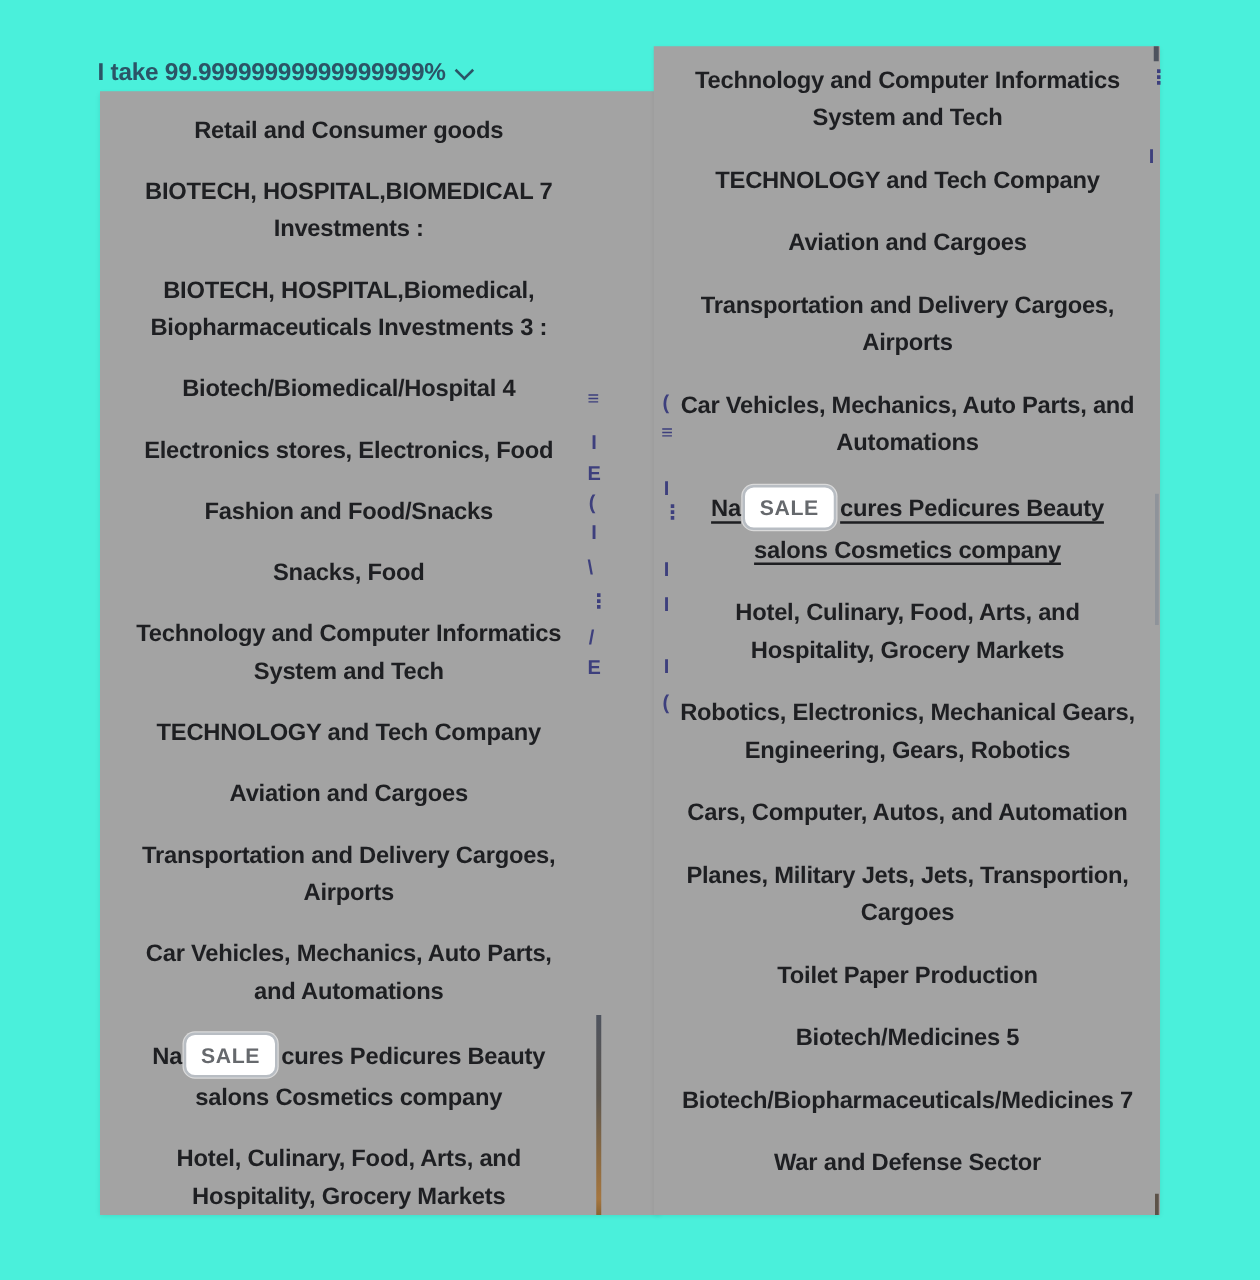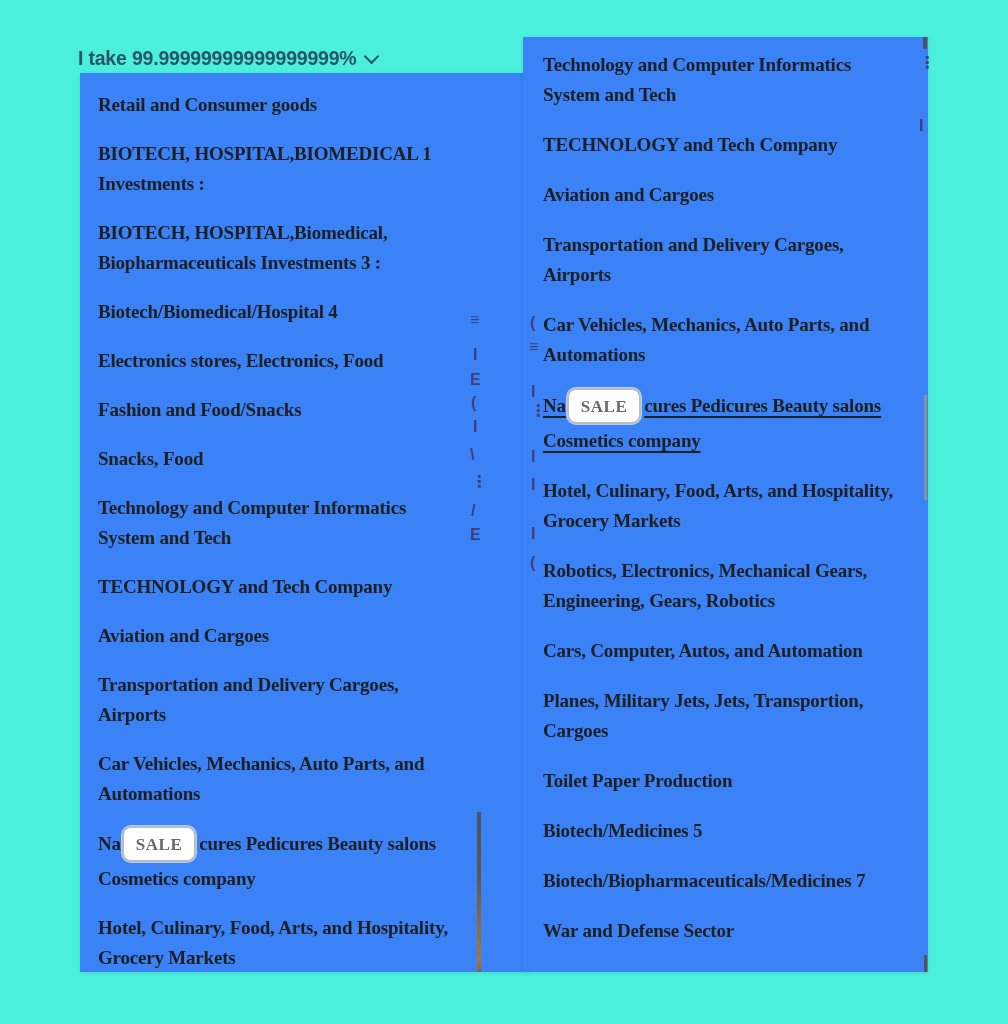--- a/index.html
+++ b/index.html
@@ -2,41 +2,40 @@
 <html><head>
 <meta charset="utf-8">
 <style>
   html,body{margin:0;padding:0;}
   body{
     width:1008px;height:1024px;
     background:#4AF0DB;
     font-family:"Liberation Sans","DejaVu Sans",sans-serif;
     overflow:hidden;position:relative;
   }
-  .stage{position:absolute;inset:0;}
+  .stage{position:absolute;inset:0;text-align:center;}
 
   
   .trigger{
     position:absolute;left:78px;top:47px;
     display:flex;align-items:center;
     font-size:19.5px;font-weight:600;letter-spacing:-0.2px;
     color:#2b5466;cursor:pointer;z-index:5;
   }
   .chev{
     width:9px;height:9px;display:inline-block;
     border-right:2.5px solid #2b5466;border-bottom:2.5px solid #2b5466;
     transform:rotate(45deg);margin-left:9px;margin-bottom:4px;
   }
 
   
   .panel{
-    position:absolute;background:#3b82f6;
+    position:absolute;background:#a3a3a3;
     box-shadow:0 1px 4px rgba(0,0,0,.10);
     z-index:3;
-    font-family:Liberation Serif, serif;
   }
   .panel.left{left:80px;top:73px;width:448px;height:899px;}
   .panel.right{left:523px;top:37px;width:405px;height:935px;}
   .panel .inner{box-sizing:border-box;width:100%;height:100%;overflow:hidden;}
   .panel.left .inner{padding:17px 16px 0 18px;}
   .panel.right .inner{padding:13px 16px 0 20px;}
 
   .item{
     font-size:19px;font-weight:600;letter-spacing:-0.2px;
     color:#1e1f22;line-height:30px;
@@ -95,21 +94,21 @@
 <div class="stage">
 
   <div class="trigger">
     <span>I take 99.99999999999999999%</span>
     <span class="chev"></span>
   </div>
 
   <div class="panel left">
     <div class="inner" id="leftList">
         <div class="item">Retail and Consumer goods</div>
-        <div class="item">BIOTECH, HOSPITAL,BIOMEDICAL 1 Investments :</div>
+        <div class="item">BIOTECH, HOSPITAL,BIOMEDICAL 7 Investments :</div>
         <div class="item">BIOTECH, HOSPITAL,Biomedical, Biopharmaceuticals Investments 3 :</div>
         <div class="item">Biotech/Biomedical/Hospital 4</div>
         <div class="item">Electronics stores, Electronics, Food</div>
         <div class="item">Fashion and Food/Snacks</div>
         <div class="item">Snacks, Food</div>
         <div class="item">Technology and Computer Informatics System and Tech</div>
         <div class="item">TECHNOLOGY and Tech Company</div>
         <div class="item">Aviation and Cargoes</div>
         <div class="item">Transportation and Delivery Cargoes, Airports</div>
         <div class="item">Car Vehicles, Mechanics, Auto Parts, and Automations</div>

